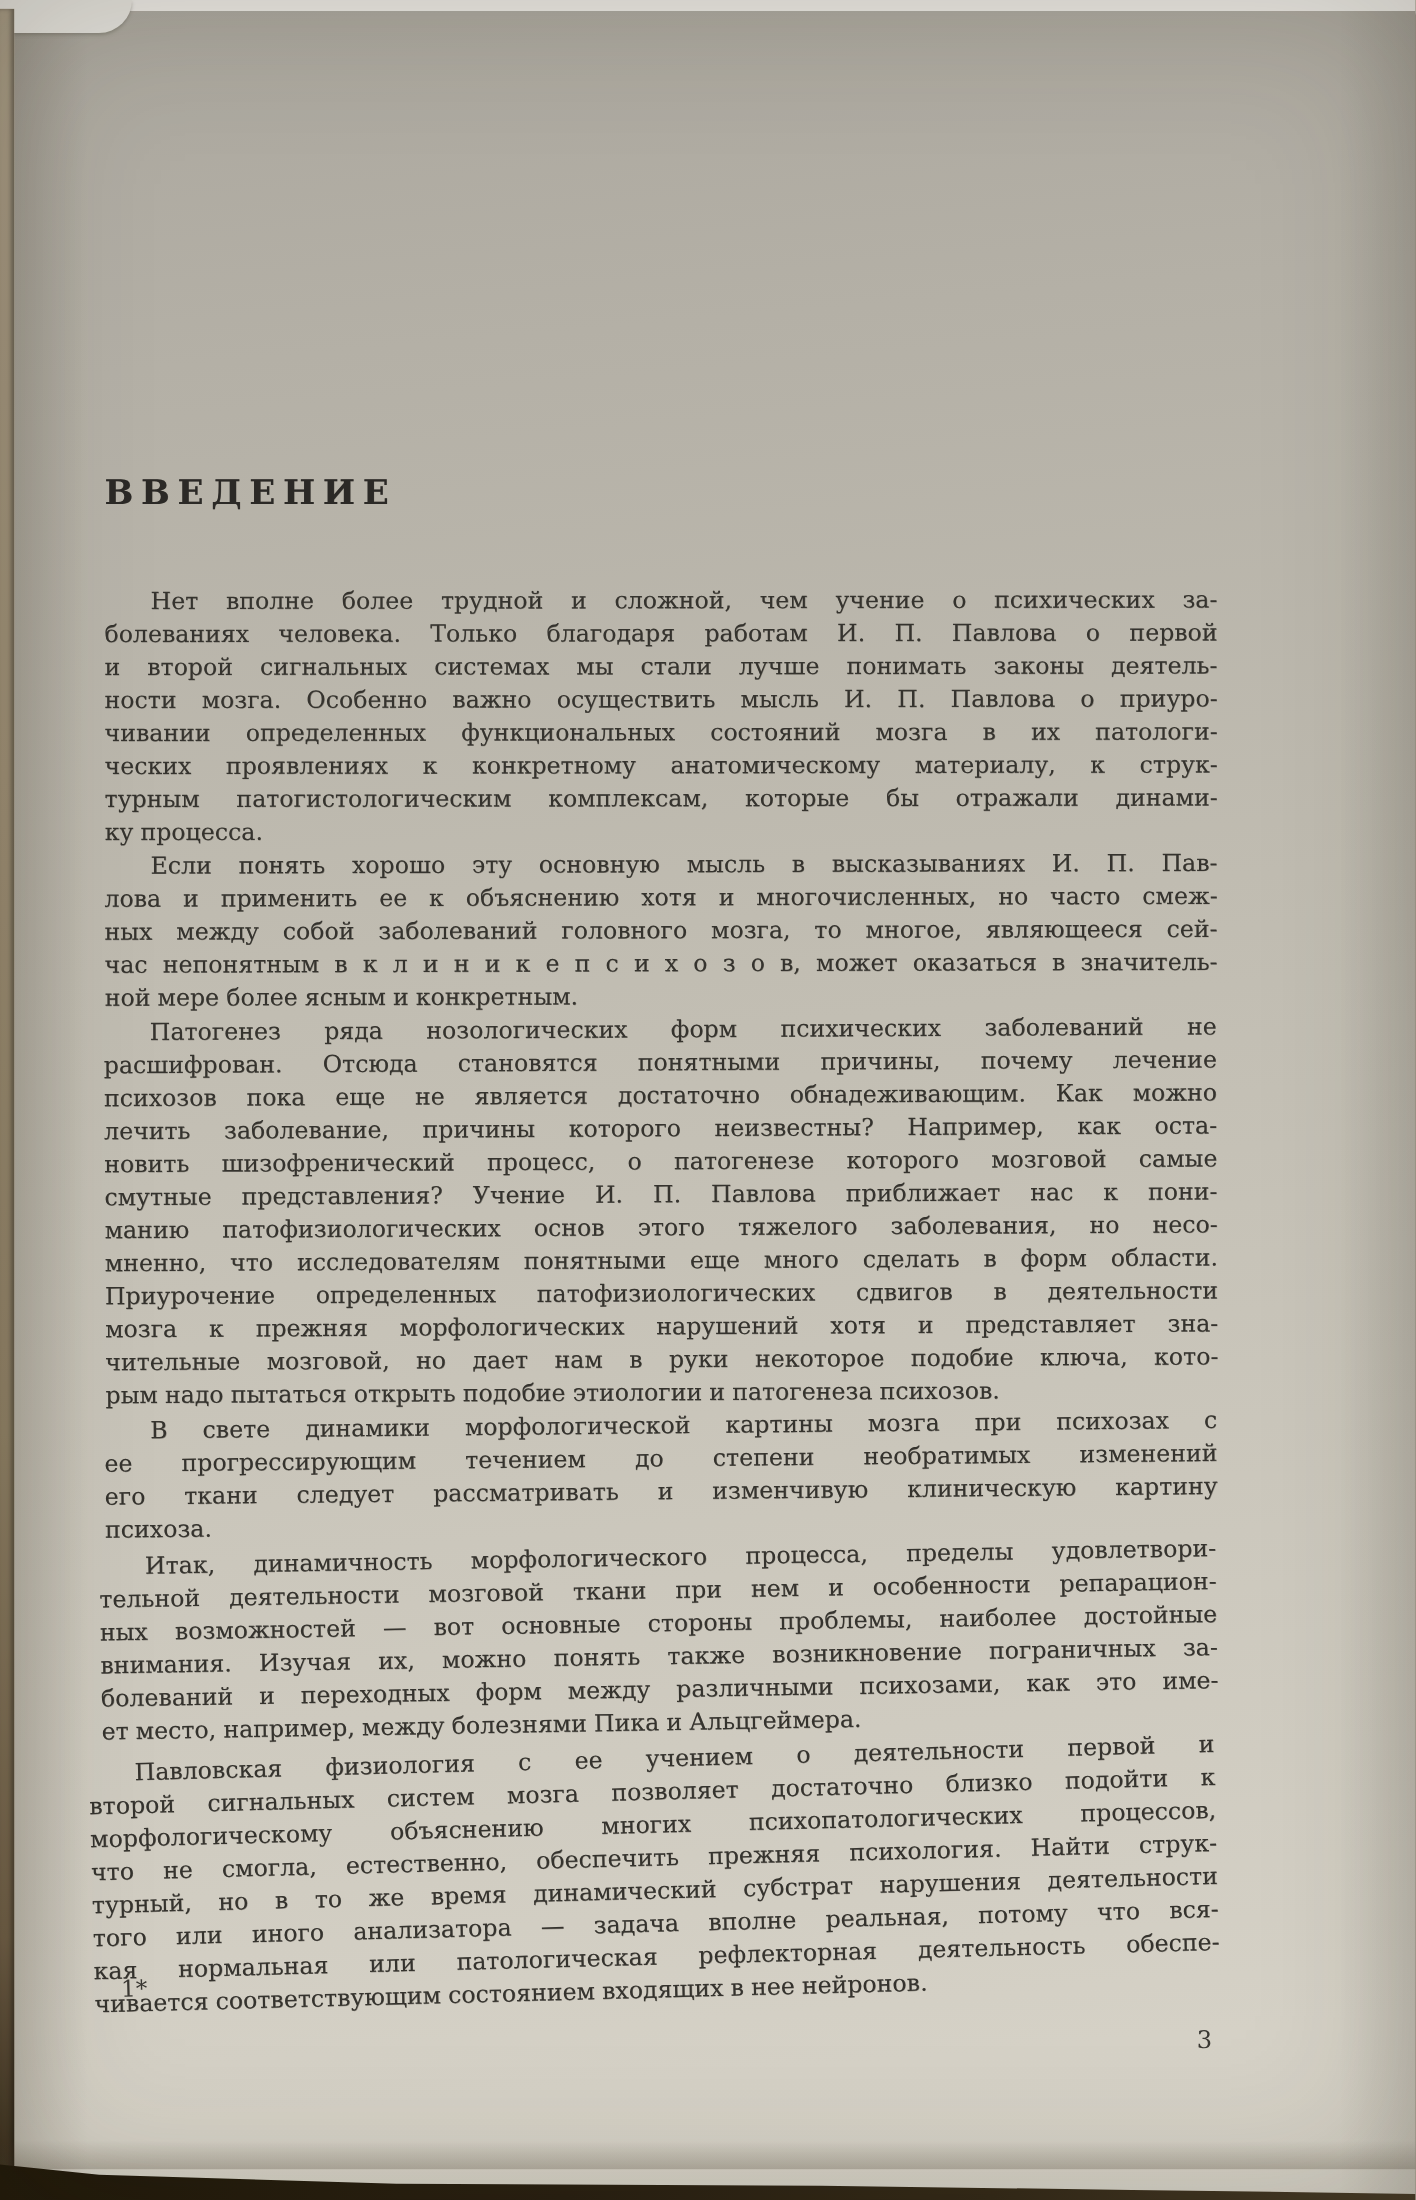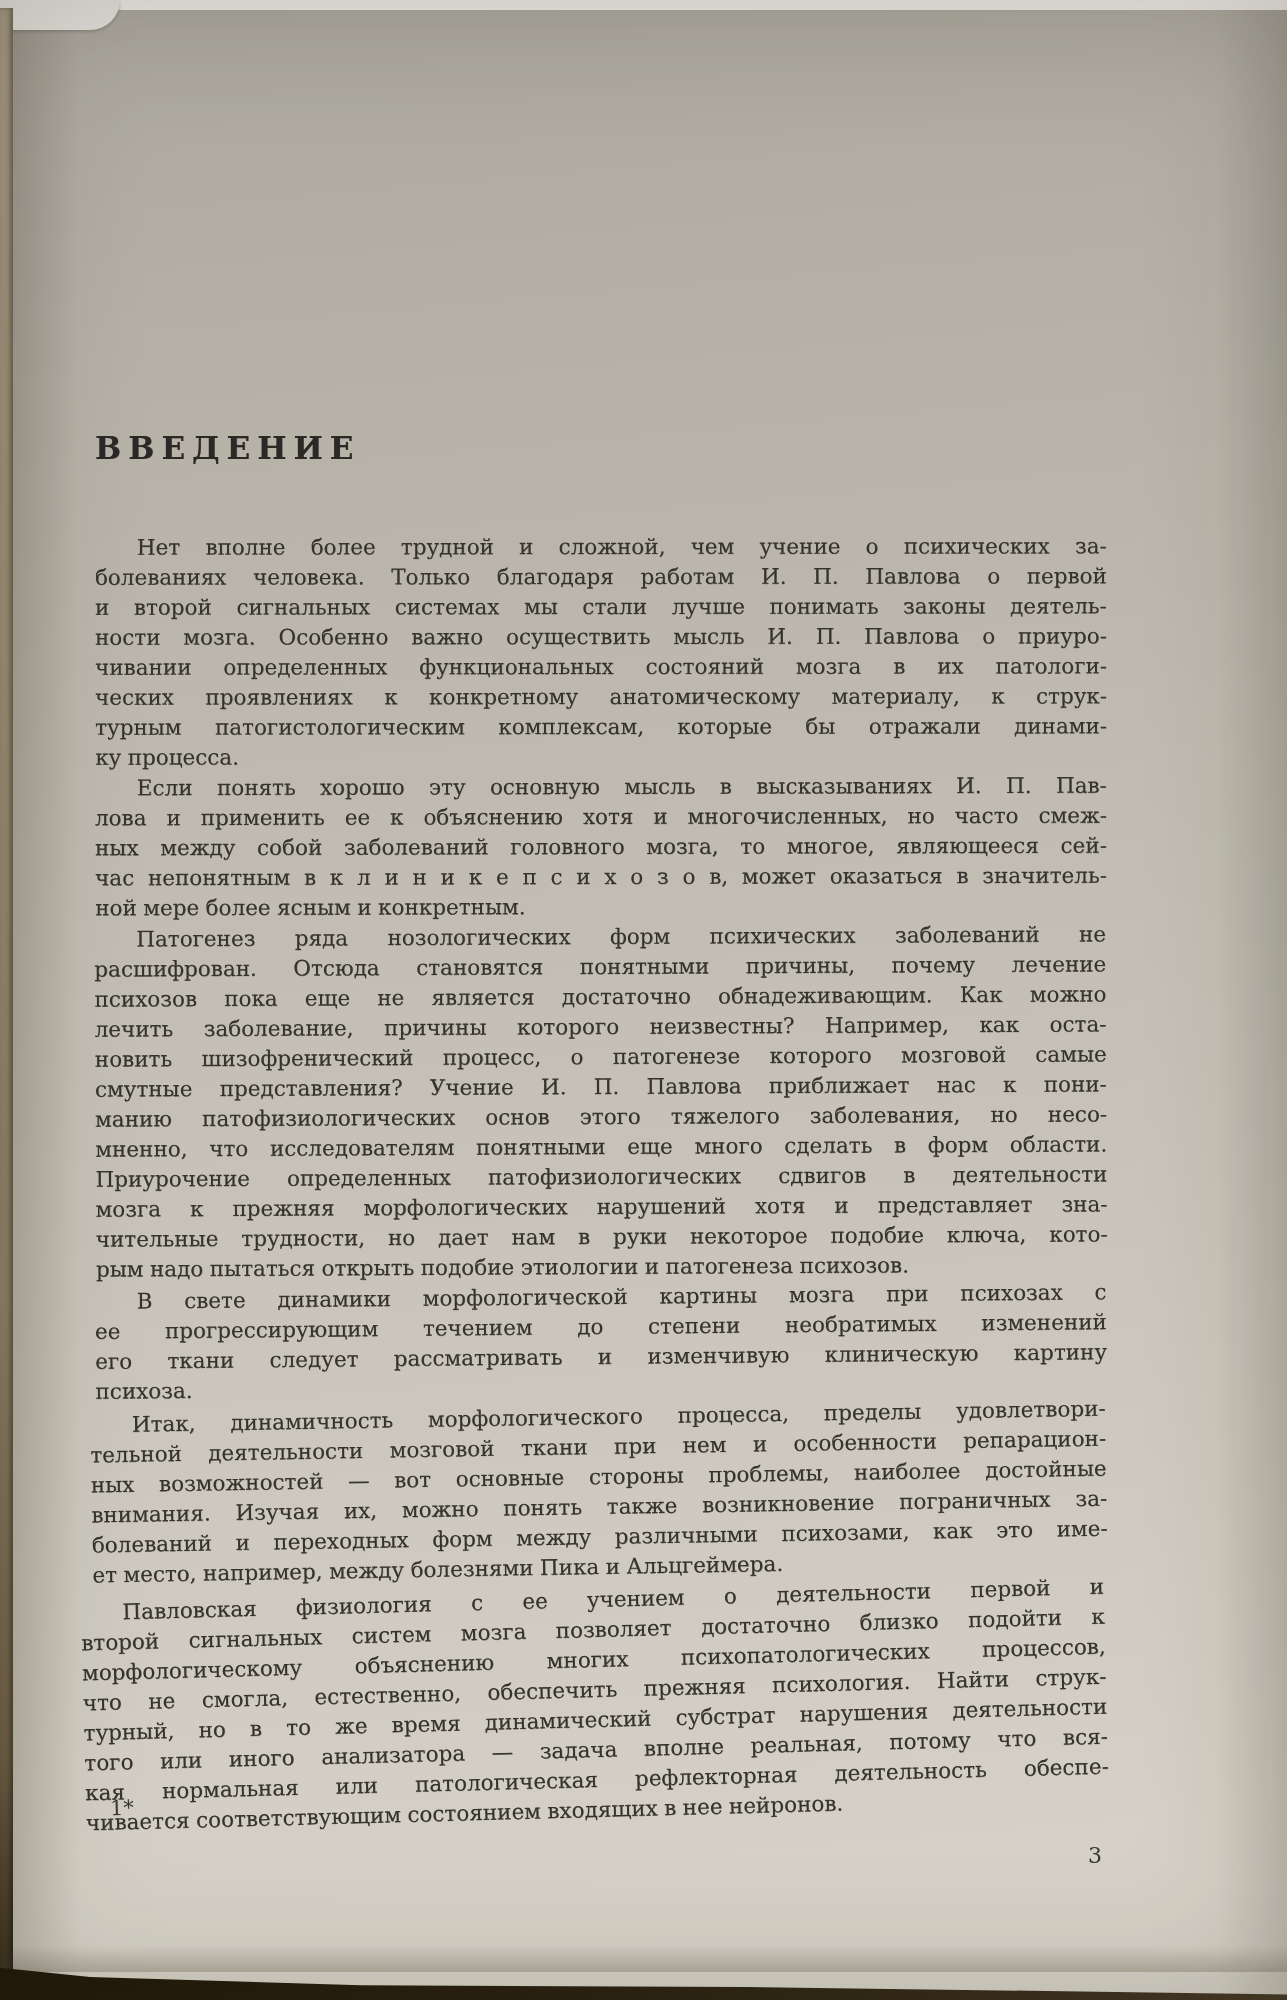--- a/index.html
+++ b/index.html
@@ -353,21 +353,21 @@
             <span>прежняя</span>
             <span>морфологических</span>
             <span>нарушений</span>
             <span>хотя</span>
             <span>и</span>
             <span>представляет</span>
             <span>зна-</span>
           </div>
           <div class="line">
             <span>чительные</span>
-            <span>трудности,</span>
+            <span>мозговой,</span>
             <span>но</span>
             <span>дает</span>
             <span>нам</span>
             <span>в</span>
             <span>руки</span>
             <span>некоторое</span>
             <span>подобие</span>
             <span>ключа,</span>
             <span>кото-</span>
           </div>

